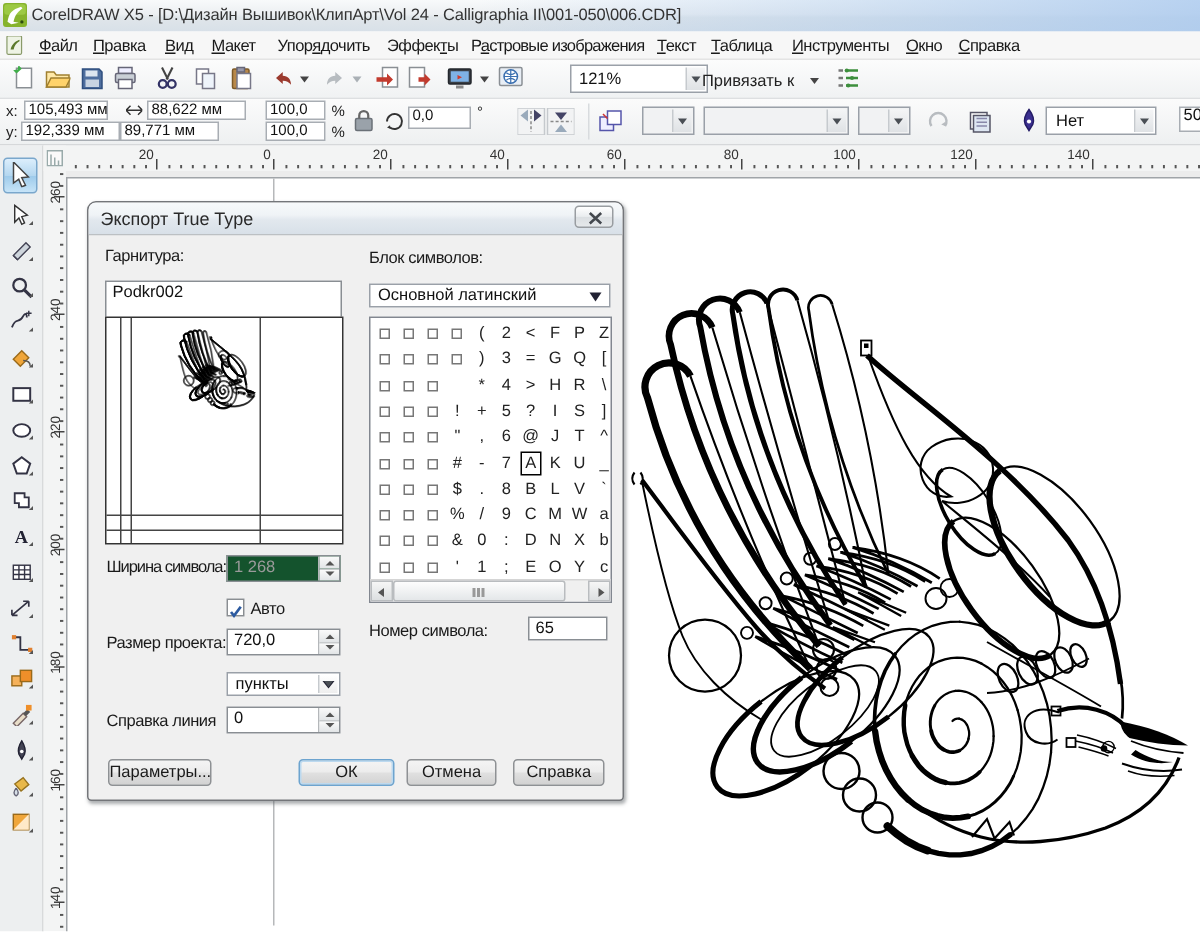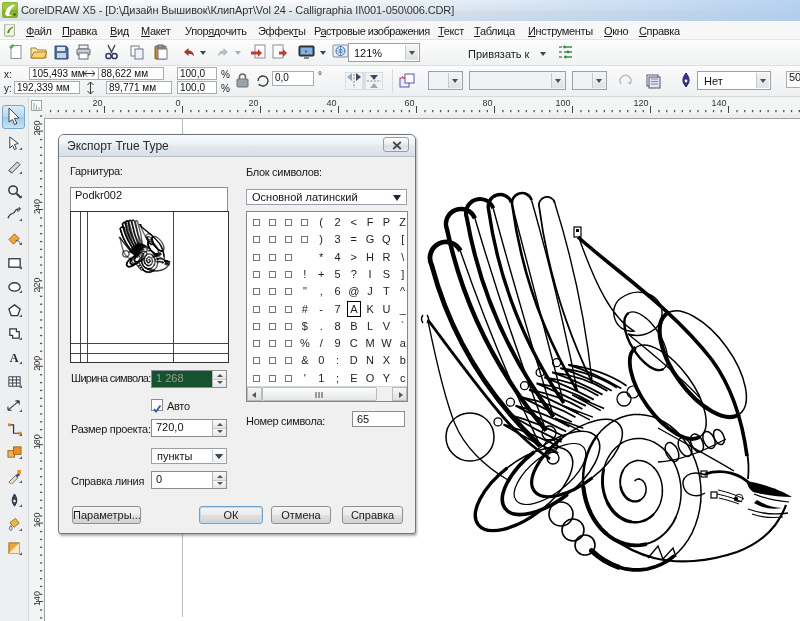--- a/index.html
+++ b/index.html
@@ -160,48 +160,48 @@
       <rect x="2.5" y="3.5" width="12" height="7" fill="#7fb2e5"></rect>
       <rect x="6" y="13" width="5" height="2" fill="#888"></rect>
       <path d="M7 6 l3 1.5 -3 1.5 Z" fill="#d03a2b"></path>
     </svg>
     <div class="dda" style="left:320px;top:11px"></div>
     <svg style="position:absolute;left:332px;top:4px" width="17" height="17" viewBox="0 0 17 17">
       <rect x="1" y="1" width="15" height="12" rx="1" fill="#e8eef5" stroke="#8a8f94"></rect>
       <circle cx="8.5" cy="7" r="4.5" fill="#fff" stroke="#3a6fb0"></circle>
       <path d="M4 7 h9 M8.5 2.5 v9 M5.5 4.5 c2 1.6 4 1.6 6 0 M5.5 9.5 c2 -1.6 4 -1.6 6 0" stroke="#3a6fb0" fill="none" stroke-width=".8"></path>
     </svg>
-    <div class="combo" style="left:348px;top:3px;width:72px;height:19px">
+    <div class="combo" style="left:380px;top:3px;width:92px;height:19px">
       <span style="position:absolute;left:5px;top:3px">121%</span>
       <span class="arr"></span>
     </div>
     <span class="lbl" style="left:468px;top:8px;font-size:11px">Привязать к</span>
     <div class="dda" style="left:540px;top:12px"></div>
     <svg style="position:absolute;left:557px;top:4px" width="17" height="17" viewBox="0 0 17 17">
       <path d="M2 3 h3 M2 8 h3 M2 13 h3" stroke="#777" stroke-width="1.6"></path>
       <path d="M7 3 h8 M7 8 h8 M7 13 h8" stroke="#3d8f3d" stroke-width="1.6"></path>
       <circle cx="7.5" cy="3" r="1.4" fill="#3d8f3d"></circle>
       <circle cx="11" cy="8" r="1.4" fill="#3d8f3d"></circle>
       <circle cx="8.5" cy="13" r="1.4" fill="#3d8f3d"></circle>
     </svg>
   </div>
 
 <div class="abs" id="propbar">
     <span class="lbl" style="left:4px;top:3px">x:</span>
-    <div class="fld" style="left:29px;top:1px;width:82px;height:13px">105,493 мм</div>
+    <div class="fld" style="left:16px;top:1px;width:56px;height:13px">105,493 мм</div>
     <span class="lbl" style="left:4px;top:17px">y:</span>
     <div class="fld" style="left:14px;top:15px;width:66px;height:13px">192,339 мм</div>
     <svg style="position:absolute;left:84px;top:3px" width="11" height="9">
       <path d="M0 4.5 h11 M0 4.5 l3 -3 M0 4.5 l3 3 M11 4.5 l-3 -3 M11 4.5 l-3 3" stroke="#333" fill="none"></path>
     </svg>
     <svg style="position:absolute;left:86px;top:16px" width="9" height="12">
       <path d="M4.5 0 v12 M4.5 0 l-3 3 M4.5 0 l3 3 M4.5 12 l-3 -3 M4.5 12 l3 -3" stroke="#333" fill="none"></path>
     </svg>
     <div class="fld" style="left:98px;top:1px;width:66px;height:13px">88,622 мм</div>
-    <div class="fld" style="left:106px;top:15px;width:66px;height:13px">89,771 мм</div>
+    <div class="fld" style="left:80px;top:15px;width:66px;height:13px">89,771 мм</div>
     <div class="fld" style="left:177px;top:1px;width:40px;height:13px">100,0</div>
     <span class="lbl" style="left:221px;top:3px">%</span>
     <div class="fld" style="left:177px;top:15px;width:40px;height:13px">100,0</div>
     <span class="lbl" style="left:221px;top:17px">%</span>
     <svg style="position:absolute;left:236px;top:7px" width="13" height="15">
       <rect x="1" y="6" width="11" height="8" rx="1" fill="#9aa2aa" stroke="#6a7077"></rect>
       <path d="M3.5 6 v-2 a3 3 0 0 1 6 0 v2" fill="none" stroke="#666" stroke-width="1.5"></path>
     </svg>
     <svg style="position:absolute;left:256px;top:8px" width="14" height="14">
       <path d="M2 7 a5 5 0 1 1 2 4" fill="none" stroke="#333" stroke-width="1.3"></path>

